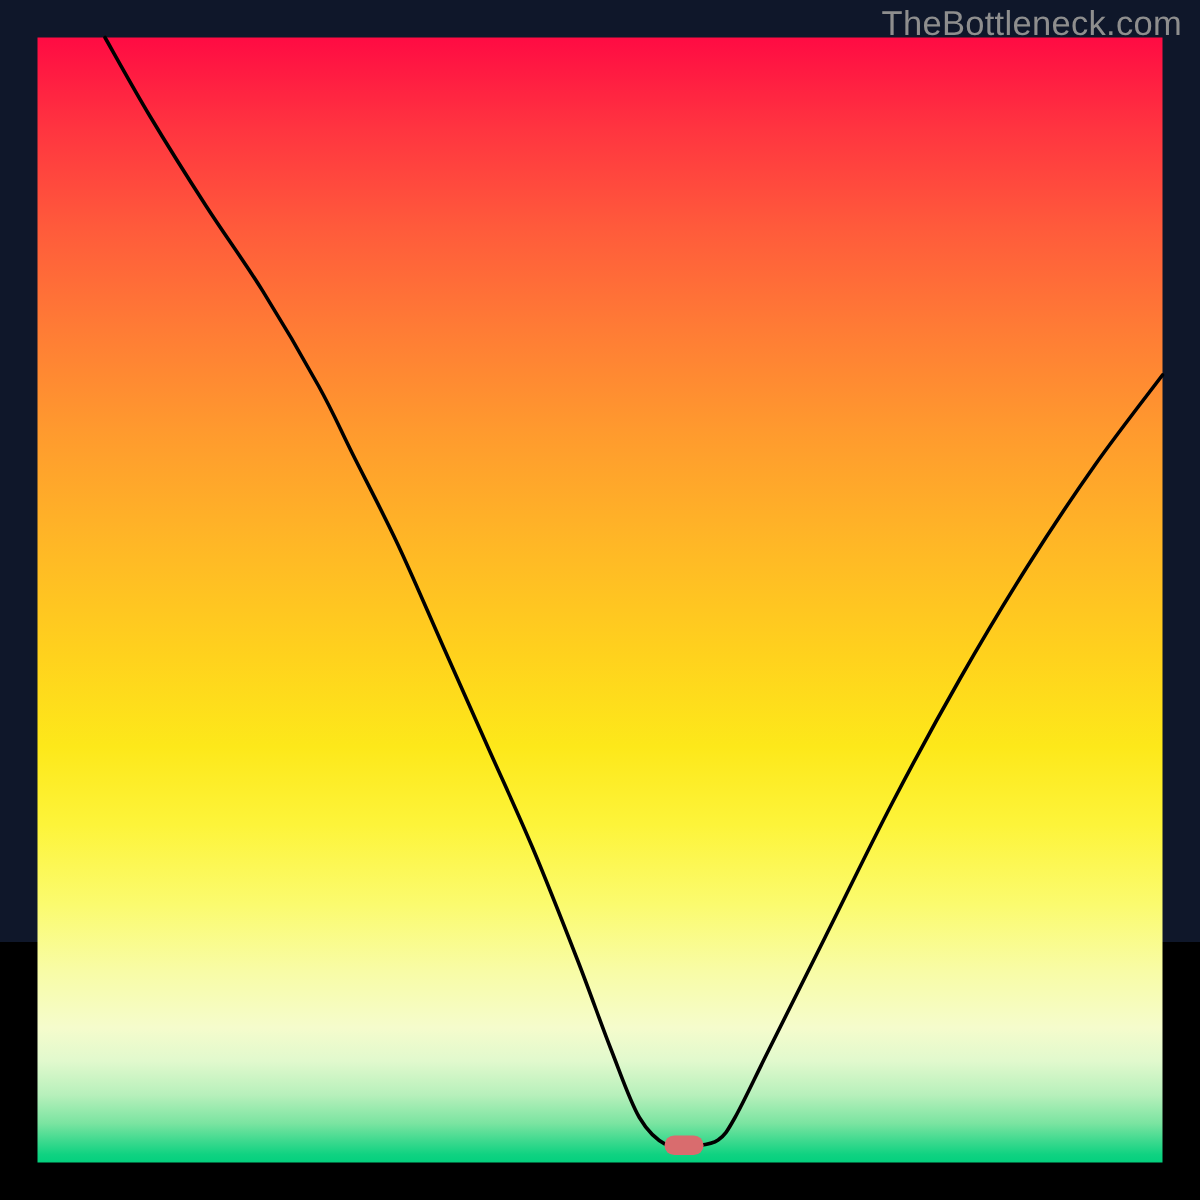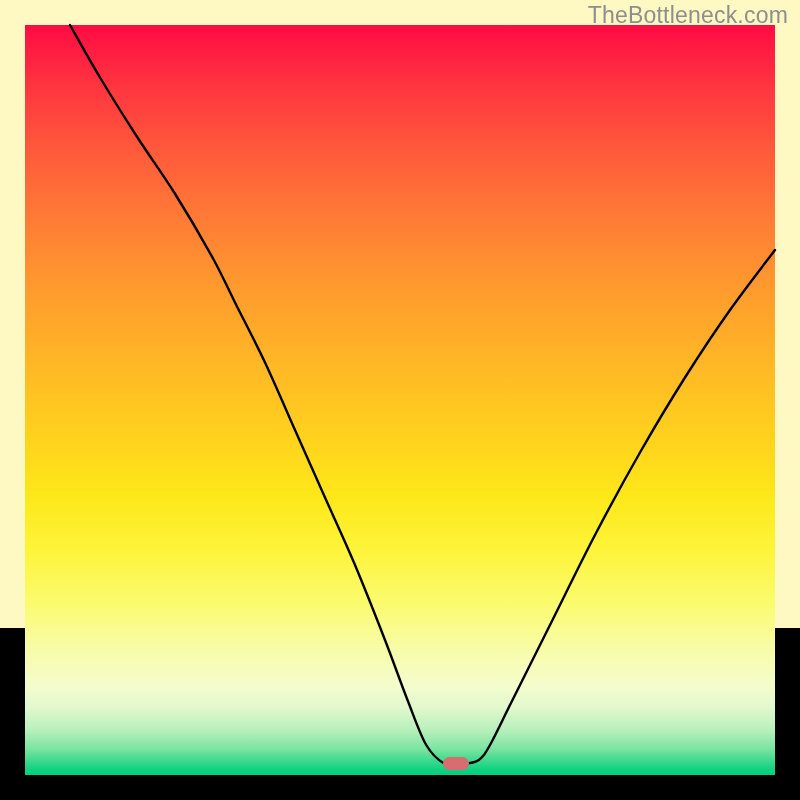--- a/index.html
+++ b/index.html
@@ -8,21 +8,21 @@
     width: 800px;
     height: 800px;
     overflow: hidden;
     background: #000;
     font-family: Arial, Helvetica, sans-serif;
   }
   .frame {
     position: relative;
     width: 800px;
     height: 628px;
-    background: #fef9c3;
+    background: #0f172a;
   }
   .plot-area {
     position: absolute;
     left: 25px;
     top: 25px;
     width: 750px;
     height: 750px;
     
     background: linear-gradient(to bottom,
       #ff0b43 0%,

